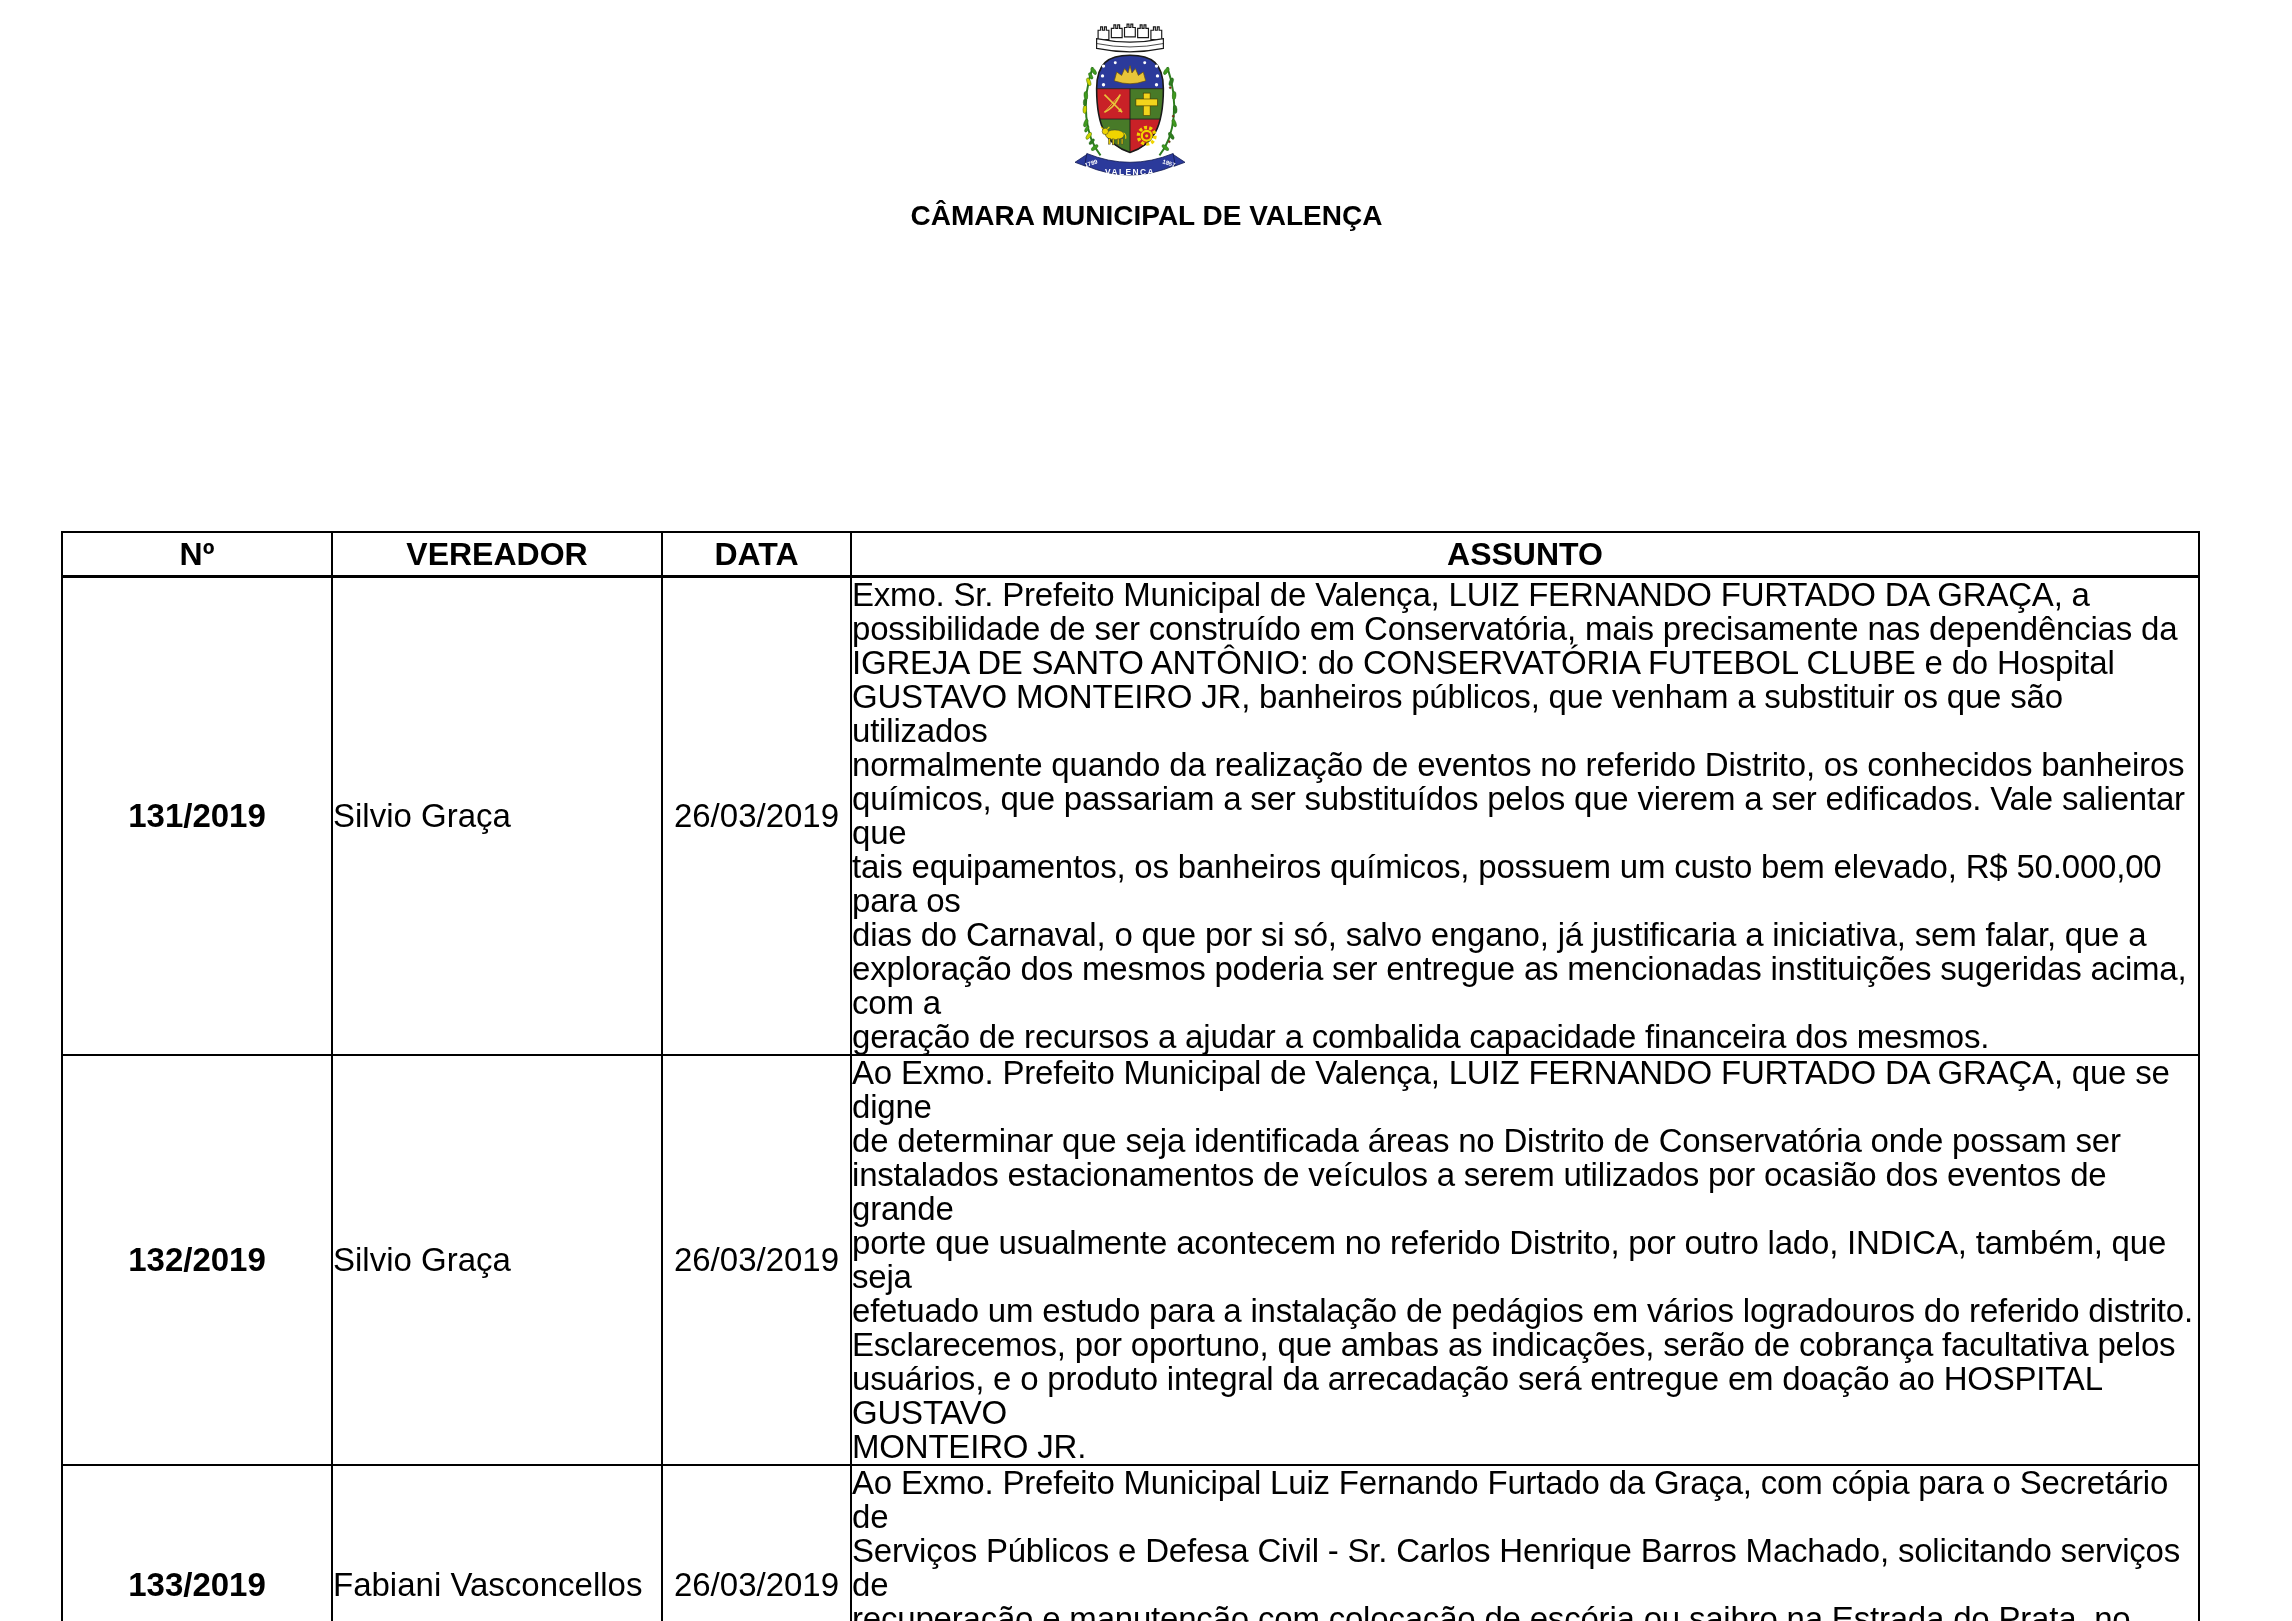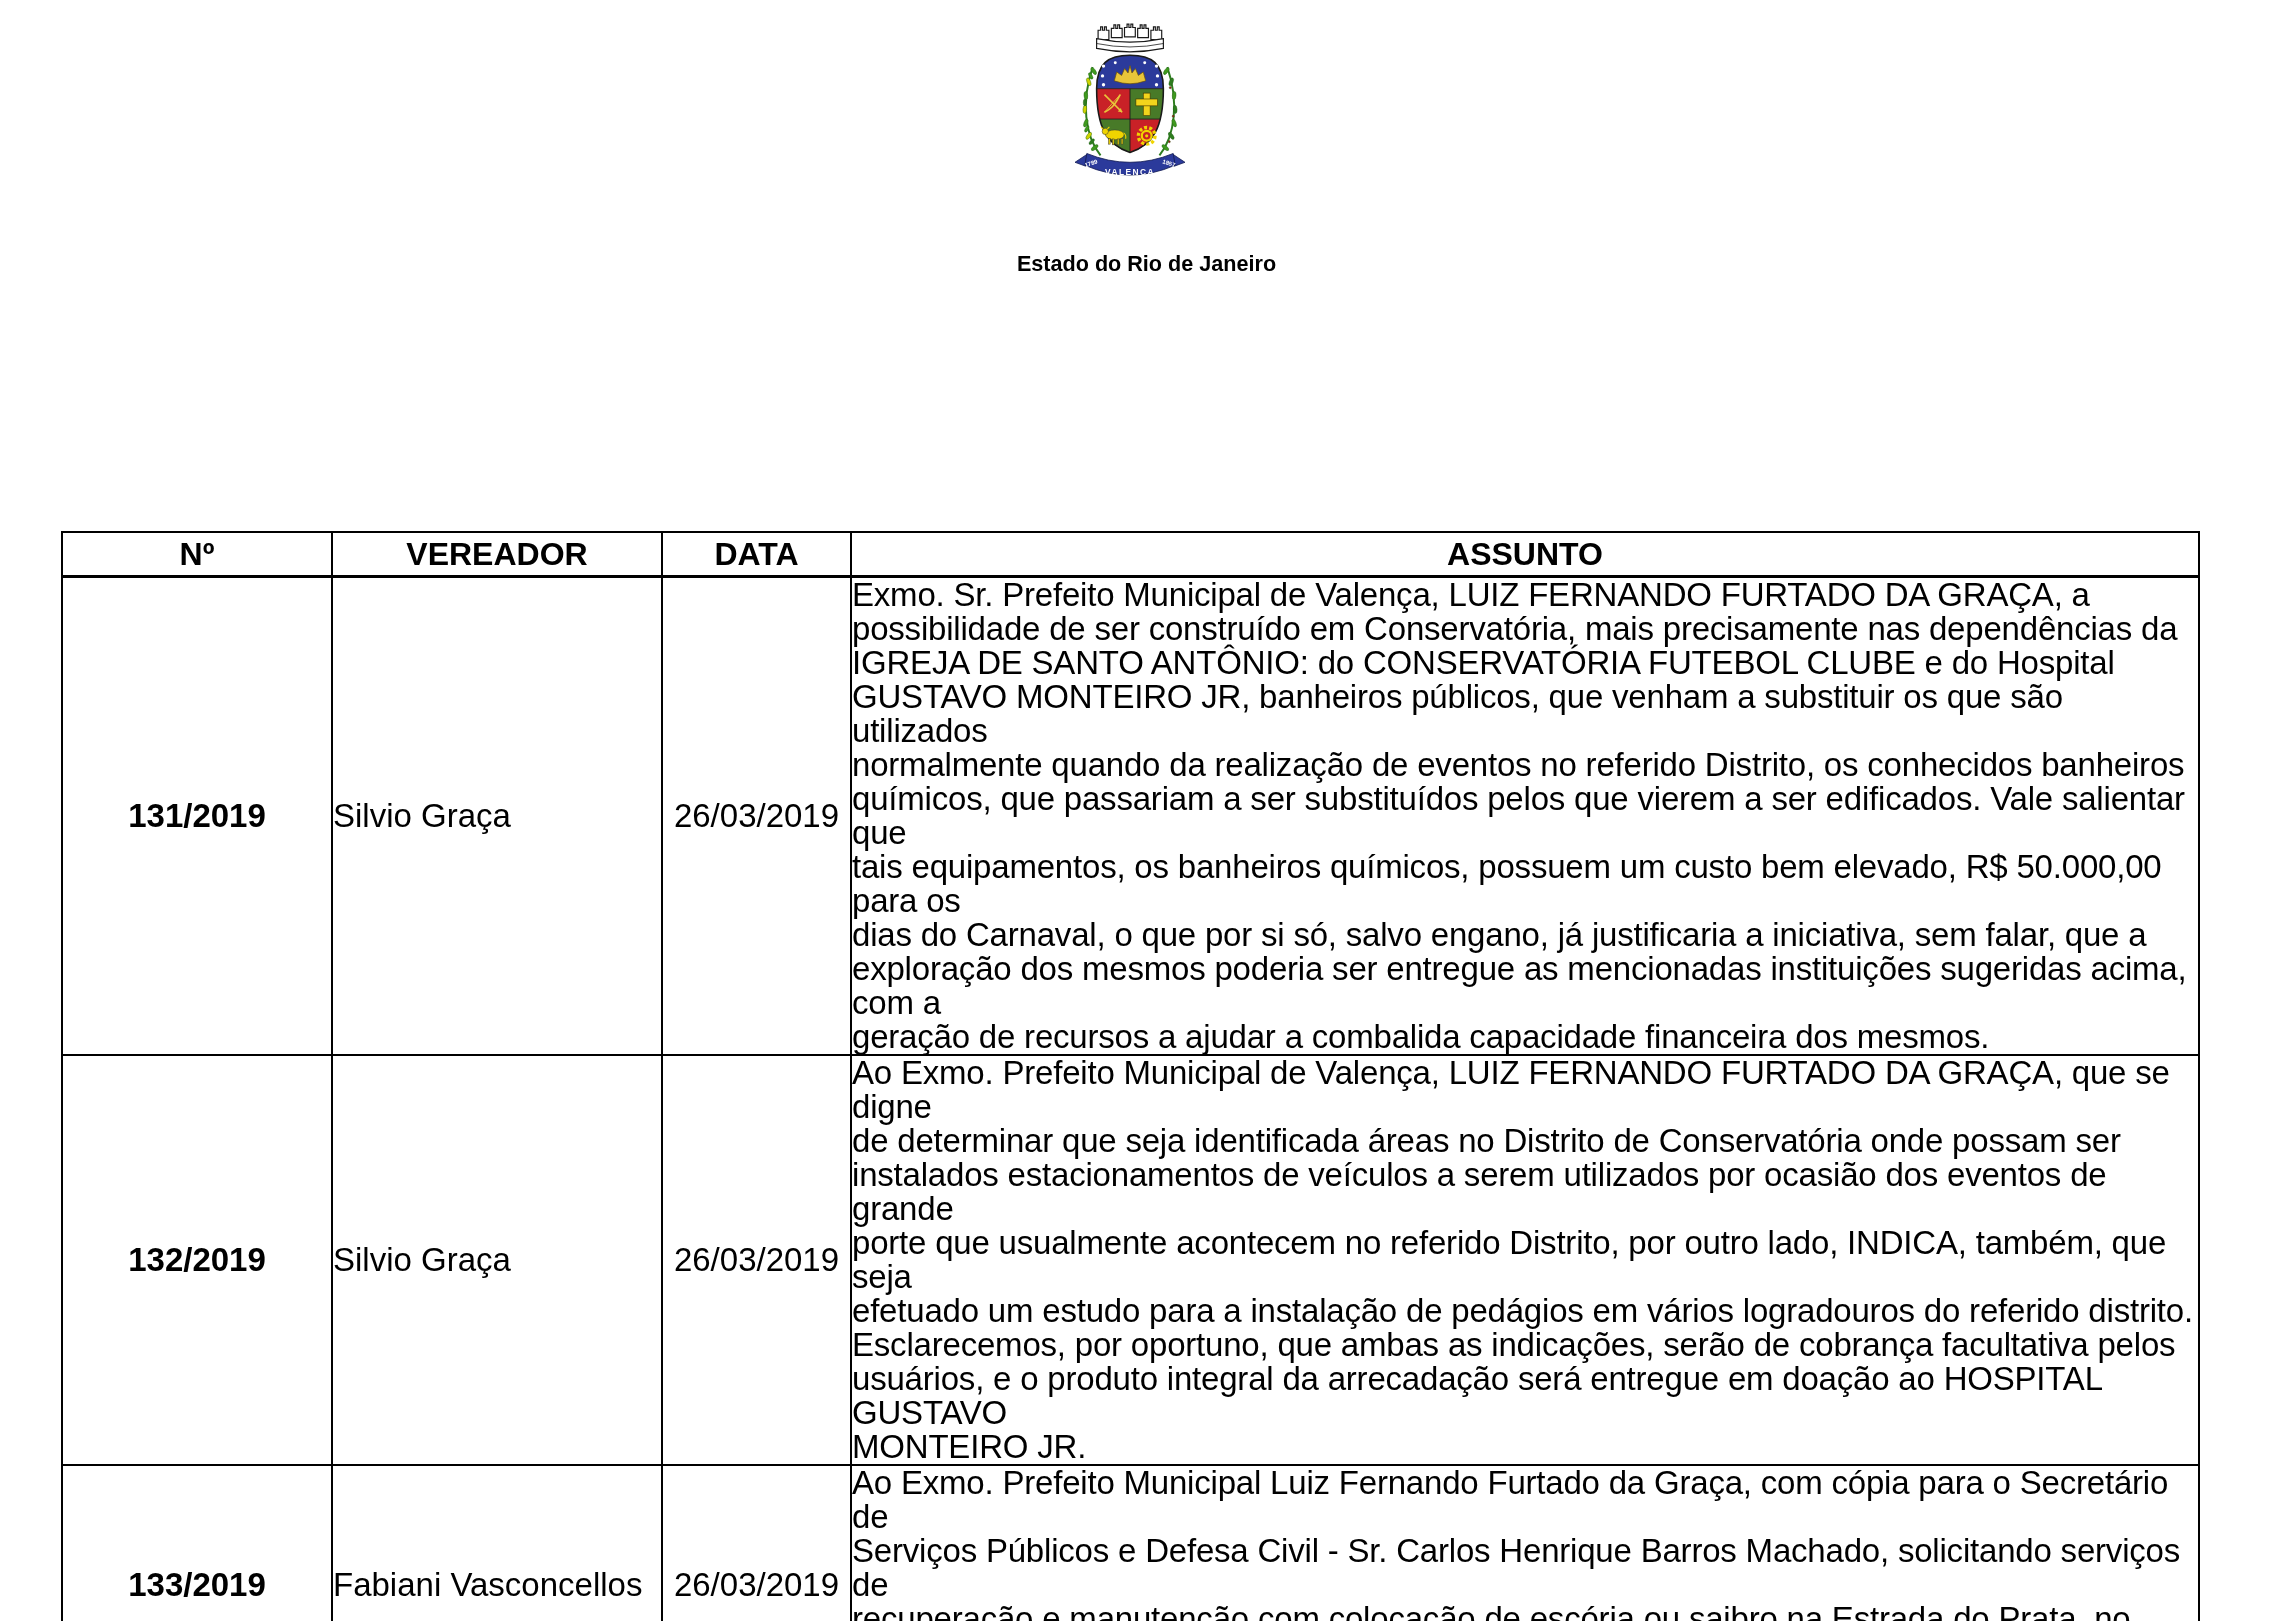--- a/index.html
+++ b/index.html
@@ -189,21 +189,21 @@
         <path d="M16,139 L4,147 L15,151 Z" fill="#2b3a9b" stroke="#101a50" stroke-width="0.8"></path>
         <path d="M104,139 L116,147 L105,151 Z" fill="#2b3a9b" stroke="#101a50" stroke-width="0.8"></path>
         <path d="M16,138 Q60,156 104,138 L106,150 Q60,170 14,150 Z" fill="#2b3a9b" stroke="#101a50" stroke-width="0.8"></path>
         <text x="21" y="150" font-size="6" font-weight="bold" fill="#ffffff" text-anchor="middle" transform="rotate(-17 21 150)">1789</text>
         <text x="60" y="159.5" font-size="8.5" font-weight="bold" fill="#ffffff" text-anchor="middle" letter-spacing="1.5">VALENÇA</text>
         <text x="99" y="150" font-size="6" font-weight="bold" fill="#ffffff" text-anchor="middle" transform="rotate(17 99 150)">1857</text>
       </g>
     </svg>
   </div>
 
-  <div class="center-line state-name">Estado do Rio de Janeiro</div>
+  <div class="center-line org-name">CÂMARA MUNICIPAL DE VALENÇA</div>
 
   <table class="indications">
     <colgroup>
       <col style="width:270px">
       <col style="width:330px">
       <col style="width:189px">
       <col>
     </colgroup>
     <thead>
       <tr>

